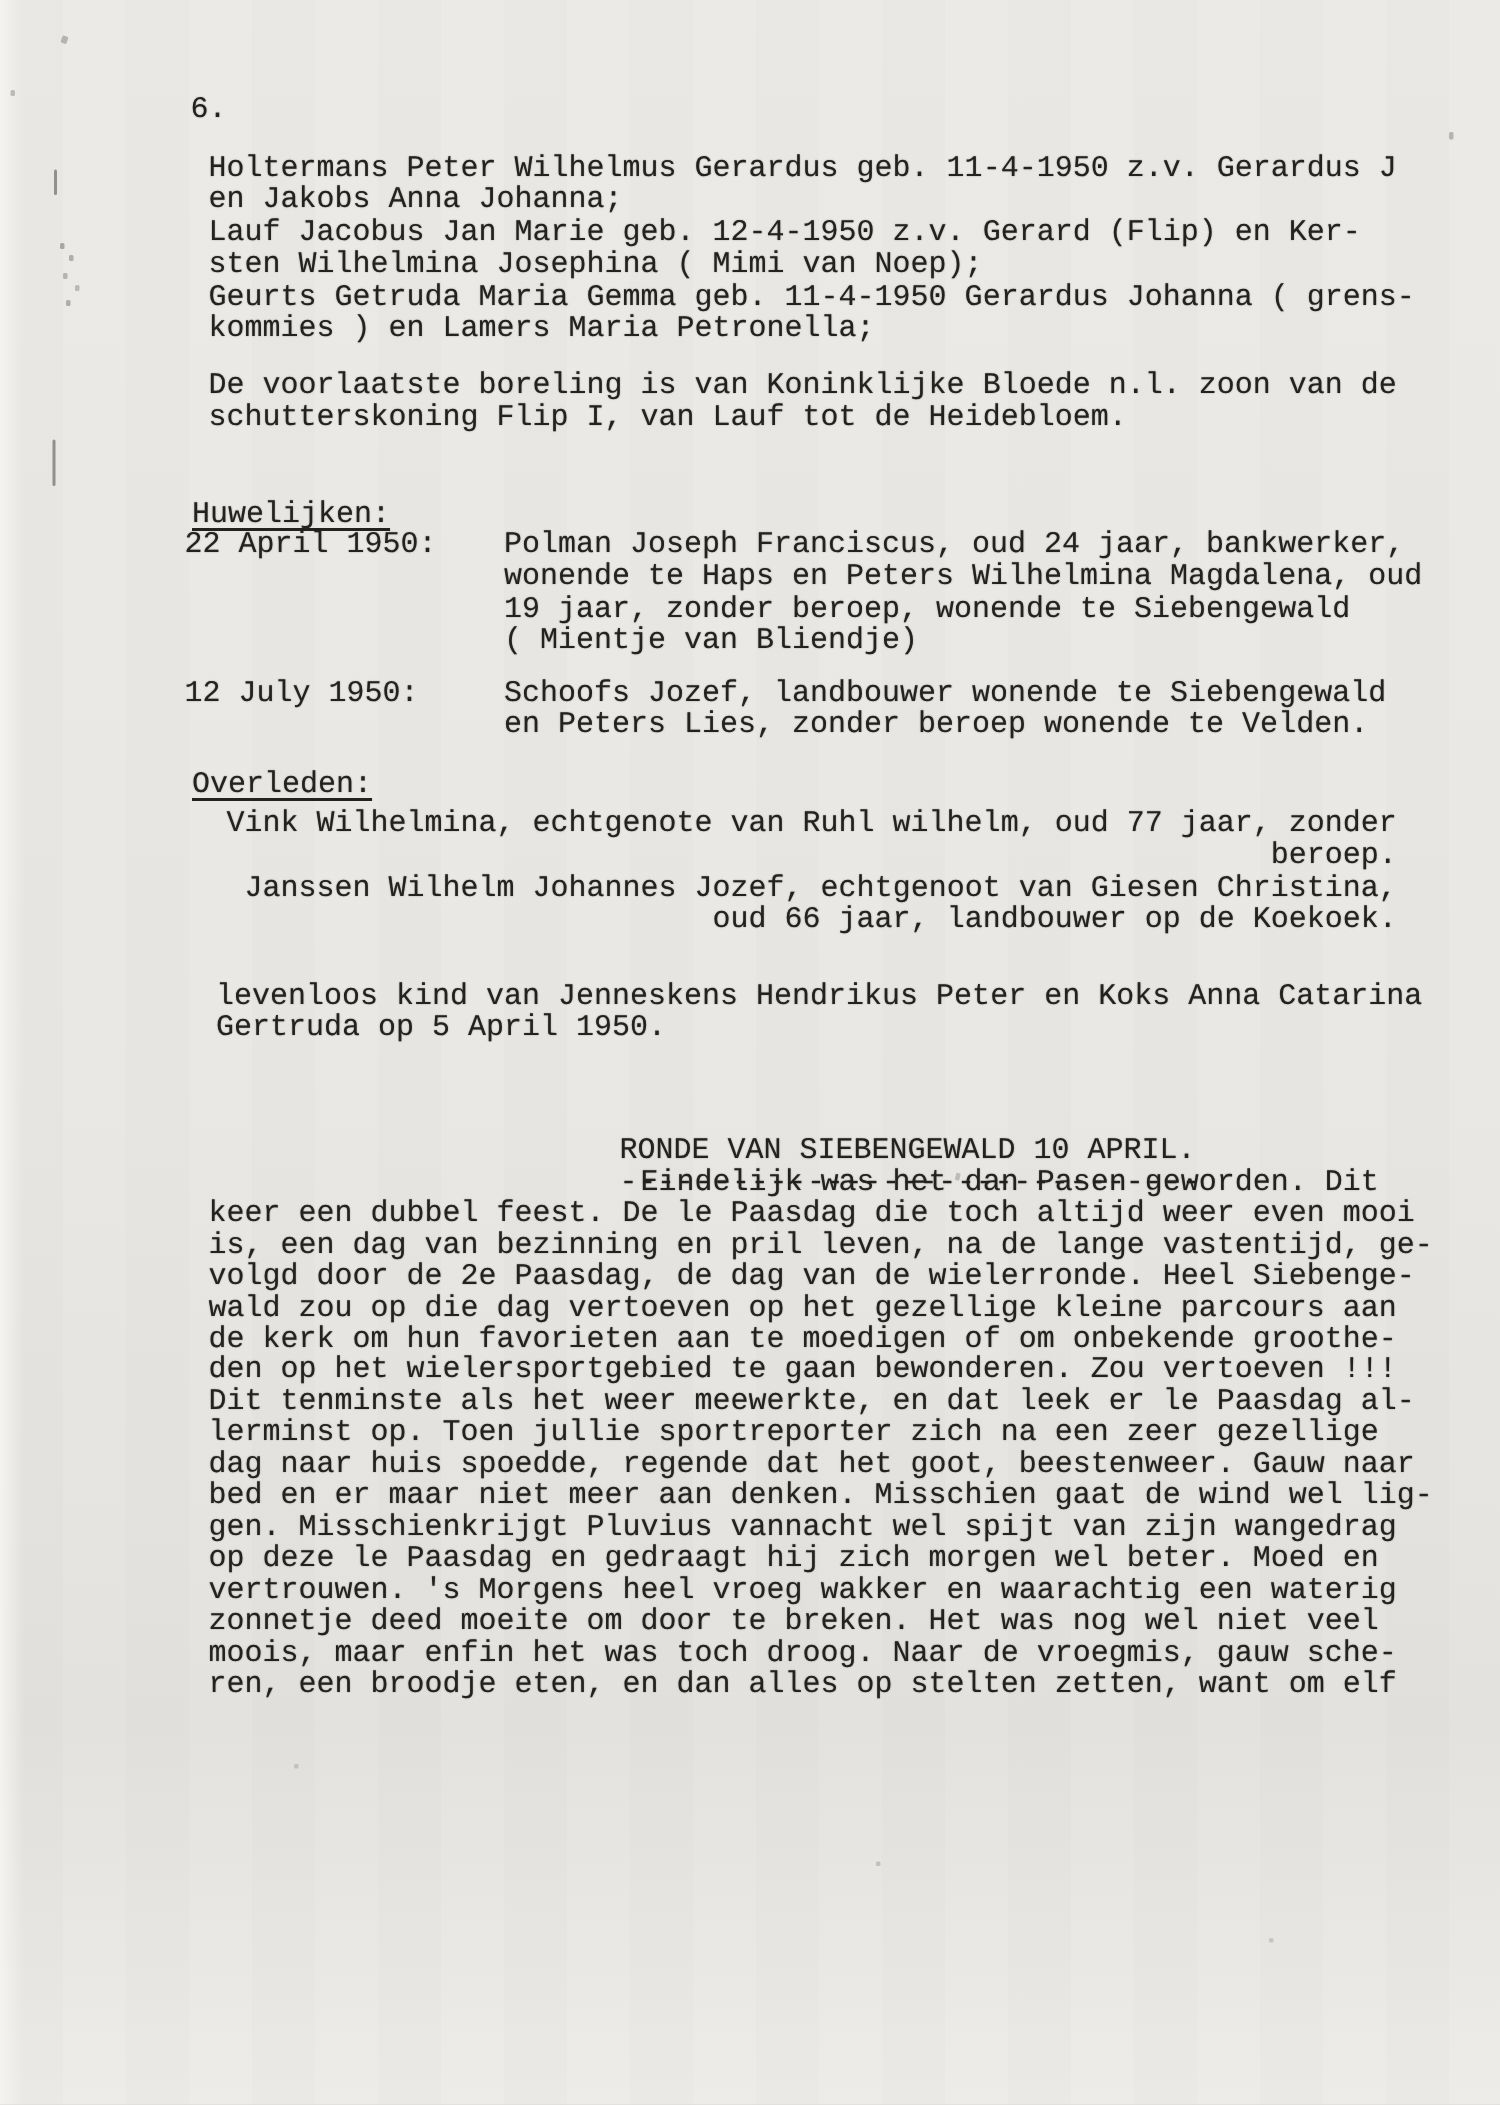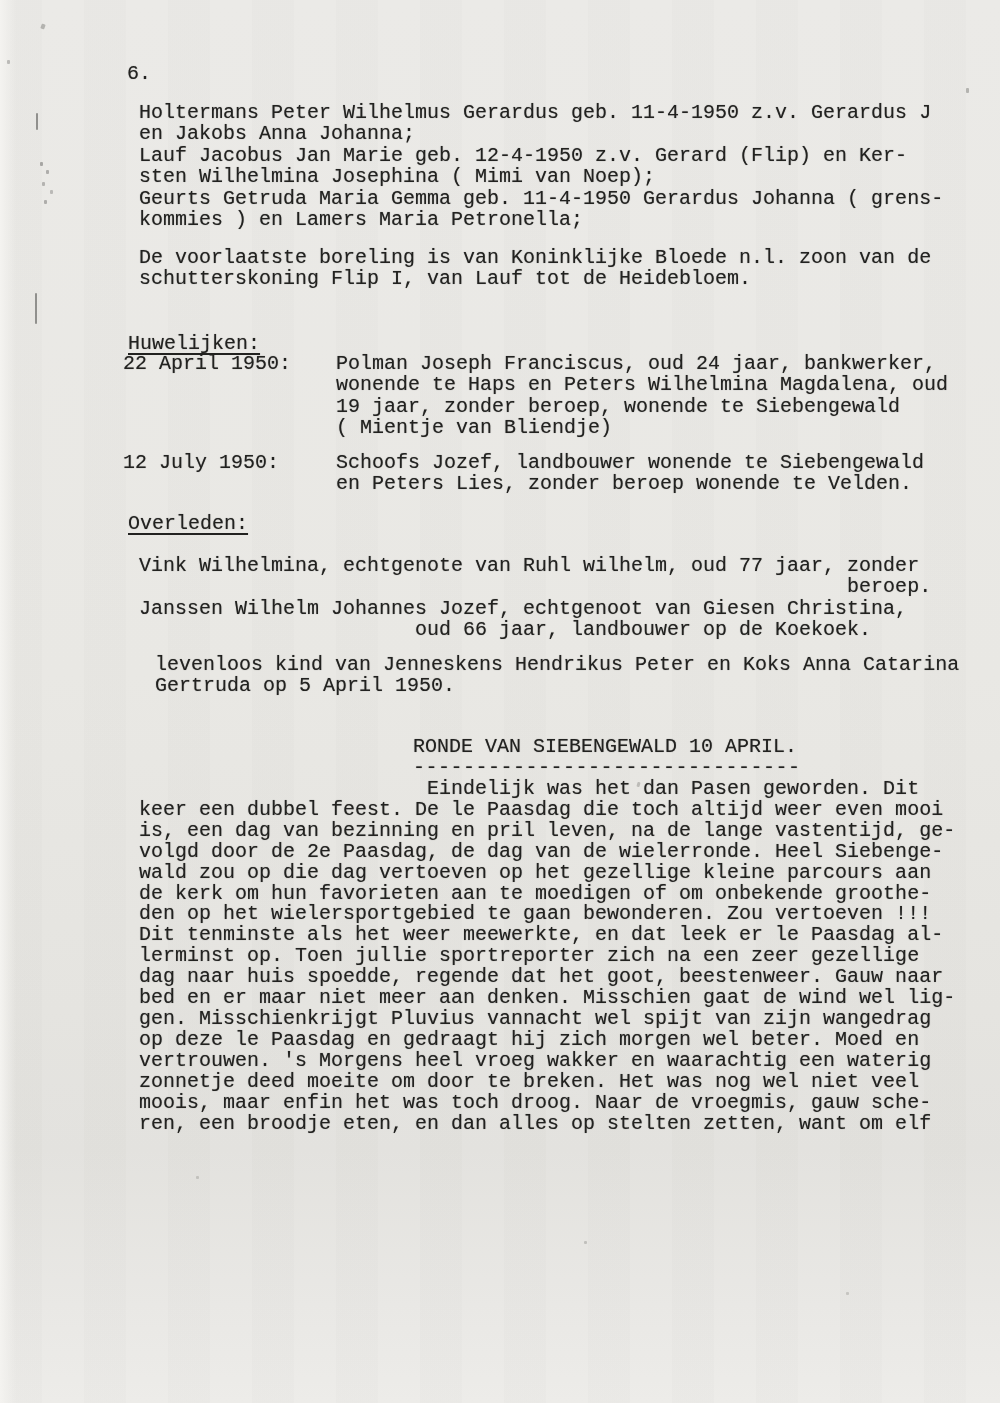--- a/index.html
+++ b/index.html
@@ -29,24 +29,24 @@
   .births   { position: absolute; left: 128px; top: 102px; }
   .royal    { position: absolute; left: 128px; top: 247px; }
   .heading  { text-decoration: underline; text-decoration-thickness: 2px; text-underline-offset: 4px; white-space: pre; }
   .h-marr   { position: absolute; left: 128px; top: 310px; margin-top: 23px; }
   .marriages{ position: absolute; left: 123px; top: 353px; }
   .m-entry  { display: flex; }
   .m-entry + .m-entry { margin-top: 13px; }
   .m-date   { width: 202px; flex: 0 0 202px; white-space: pre; }
   .m-lines  { flex: 1; }
   .h-death  { position: absolute; left: 128px; top: 513px; text-decoration: underline; }
-  .deaths   { position: absolute; left: 128px; top: 555px; }
-  .stillborn{ position: absolute; left: 144px; top: 654px; }
+  .deaths   { position: absolute; left: 128px; top: 539px; text-align: right; }
+  .stillborn{ position: absolute; left: 133px; top: 654px; }
   .art-title-block { position: absolute; left: 413px; top: 736px; }
-  .art-title { white-space: pre; }
+  .art-title { white-space: pre; margin-top: 21px; }
   .art-underline { white-space: pre; letter-spacing: 0.5px; }
   .art-body { position: absolute; left: 128px; top: 779px; line-height: 20.9px; }
   
   .art { position: absolute; background: rgba(35,35,33,0.55); border-radius: 1px; }
   .a1 { left: 41px;  top: 24px;   width: 4px; height: 5px;  opacity: .5; transform: rotate(20deg); }
   .a2 { left: 7px;   top: 60px;   width: 3px; height: 4px;  opacity: .45; }
   .a3 { left: 36px;  top: 113px;  width: 2px; height: 17px; opacity: .8; }
   .a4 { left: 40px;  top: 162px;  width: 3px; height: 4px;  opacity: .6;
         box-shadow: 6px 8px 0 rgba(35,35,33,.5), 2px 20px 0 rgba(35,35,33,.45),
                     10px 28px 0 rgba(35,35,33,.4), 4px 38px 0 rgba(35,35,33,.5); }

